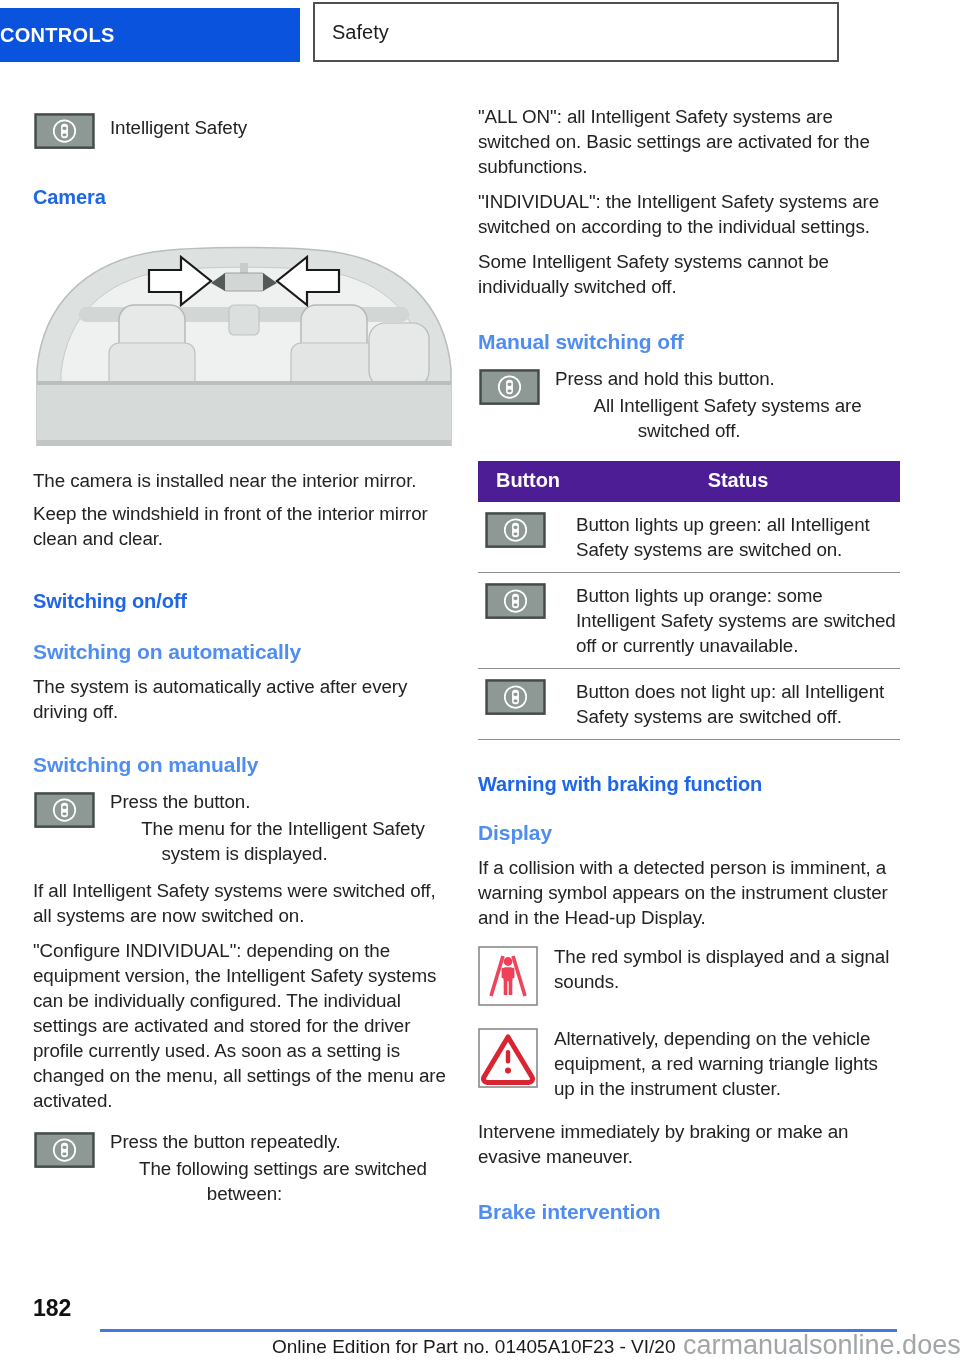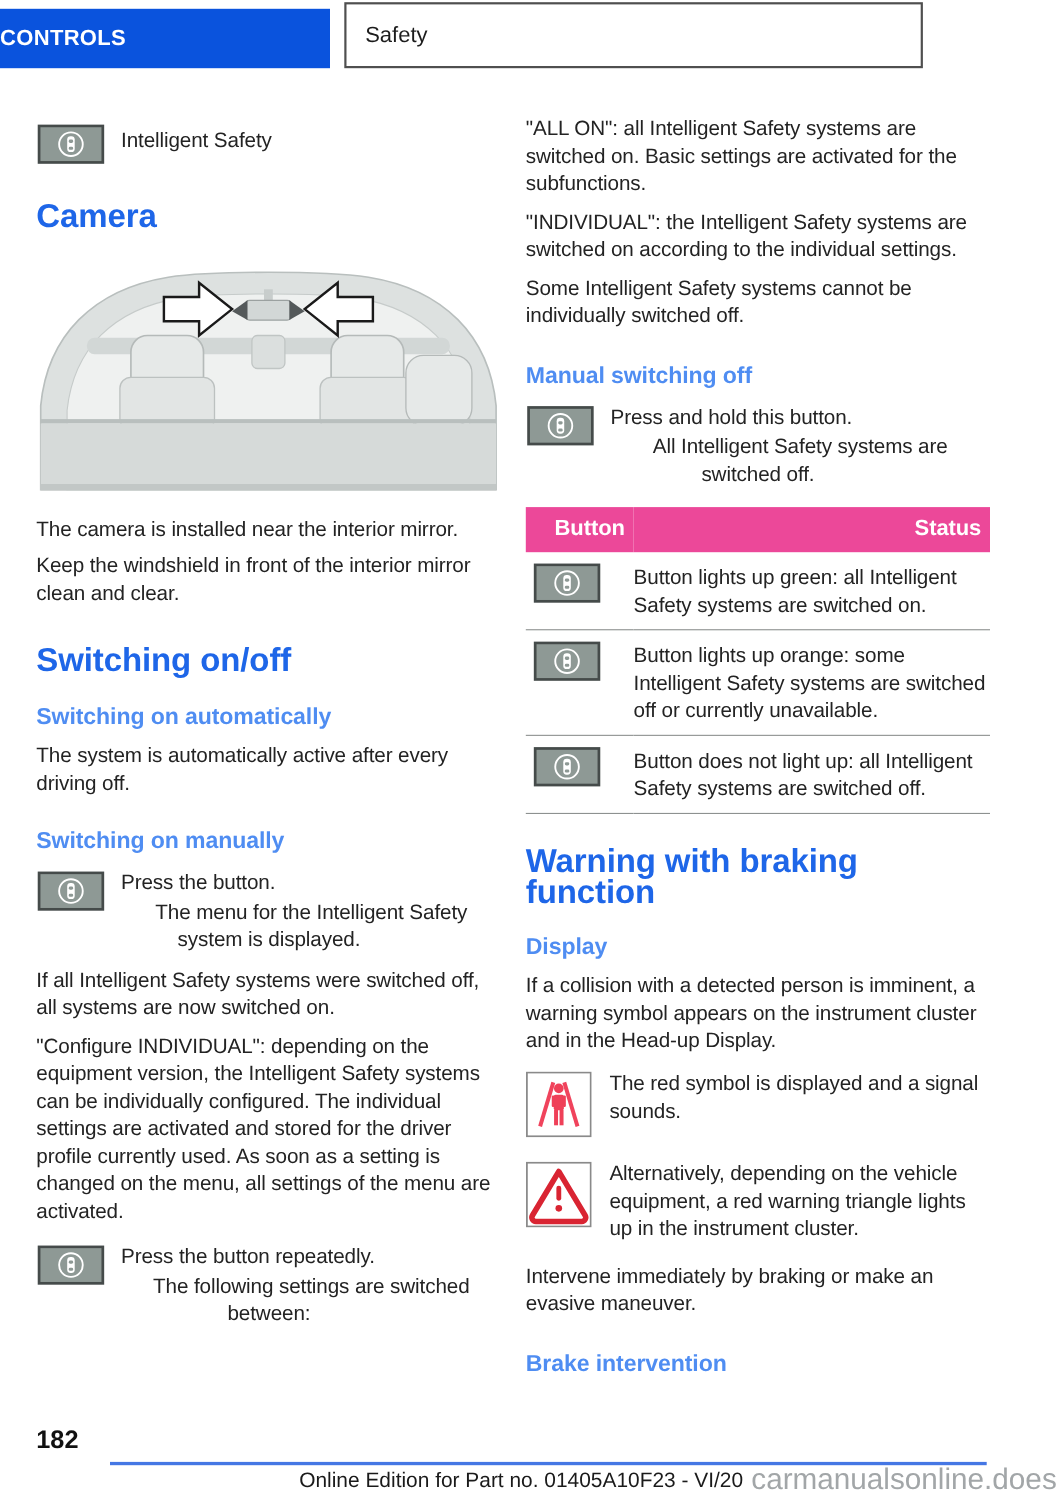--- a/index.html
+++ b/index.html
@@ -11,42 +11,42 @@
                color:#fff;font-weight:700;font-size:20px;line-height:54px;
                box-sizing:border-box;letter-spacing:.3px;}
   .section-tab{position:absolute;left:313px;top:2px;width:526px;height:60px;border:2px solid #4f4f4f;
                box-sizing:border-box;font-size:20px;line-height:56px;padding-left:17px;color:#1c1c1c;}
 
   
   .col{position:absolute;top:104px;width:423px;font-size:18.8px;line-height:25px;letter-spacing:-0.1px;}
   .col-left{left:33px;}
   .col-right{left:478px;width:422px;}
 
-  h1{font-size:30px;line-height:28px;color:#1e66e8;font-weight:700;margin:0;}
+  h1{font-size:20px;line-height:28px;color:#1e66e8;font-weight:700;margin:0;}
   h2{font-size:21px;line-height:25px;color:#4f8df2;font-weight:700;margin:0;}
   p{margin:0;}
 
   .mt6{margin-top:6px}.mt8{margin-top:8px}.mt10{margin-top:10px}.mt12{margin-top:12px}
   .mt14{margin-top:14px}.mt16{margin-top:16px}.mt18{margin-top:18px}.mt22{margin-top:22px}
   .mt24{margin-top:24px}.mt28{margin-top:28px}.mt30{margin-top:30px}.mt36{margin-top:36px}
 
   
   .step{margin-top:12px;}
   .step::after{content:"";display:table;clear:both;}
   .btn-icon{float:left;width:63px;height:38px;margin:3px 14px 6px 0;}
   .btn-icon-inline{width:63px;height:38px;}
   .sym-icon{float:left;width:60px;height:60px;margin:2px 16px 4px 0;}
   .step p + p{margin-top:2px;text-align:center;}
   .media-label{display:inline-block;padding-top:5px;}
 
   figure{margin:10px 0 0 0;}
 
   
   .status-table{width:100%;border-collapse:collapse;margin-top:18px;}
-  .status-table th{background:#ec4899;color:#fff;text-align:right;font-size:20px;
+  .status-table th{background:#4c1d95;color:#fff;text-align:center;font-size:20px;
                    padding:7px 8px 9px;font-weight:700;}
   .status-table th.c1{width:80px;padding-left:10px;}
   .status-table td{border-bottom:1.5px solid #8d9190;vertical-align:top;
                    padding:10px 0 10px 0;font-size:18.8px;line-height:25px;}
   .status-table td.icon-cell{padding-left:6px;}
 
   
   .page-number{position:absolute;left:33px;top:1295px;font-size:23px;font-weight:700;color:#111;}
   .footer-rule{position:absolute;left:100px;top:1329px;width:797px;height:3px;background:#4577e4;}
   .edition-line{position:absolute;left:272px;top:1336px;font-size:19px;color:#1a1a1a;white-space:nowrap;}

